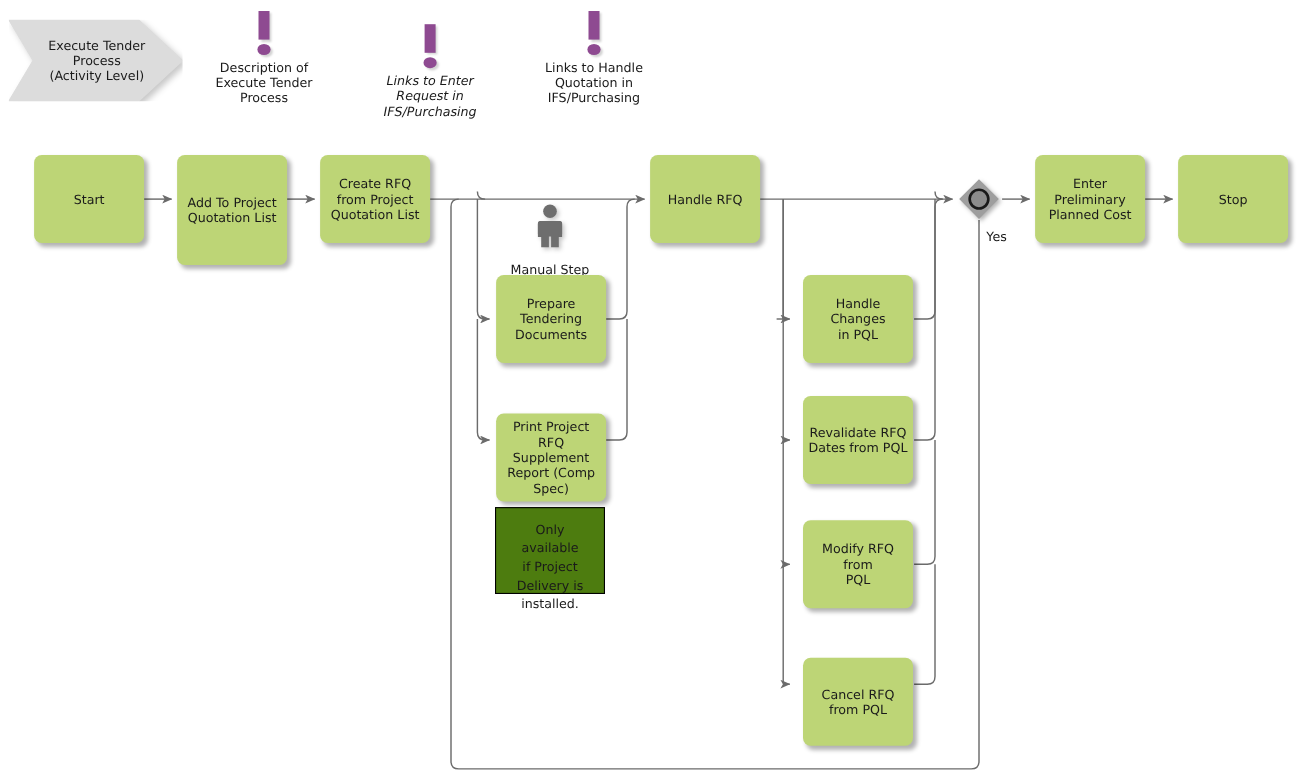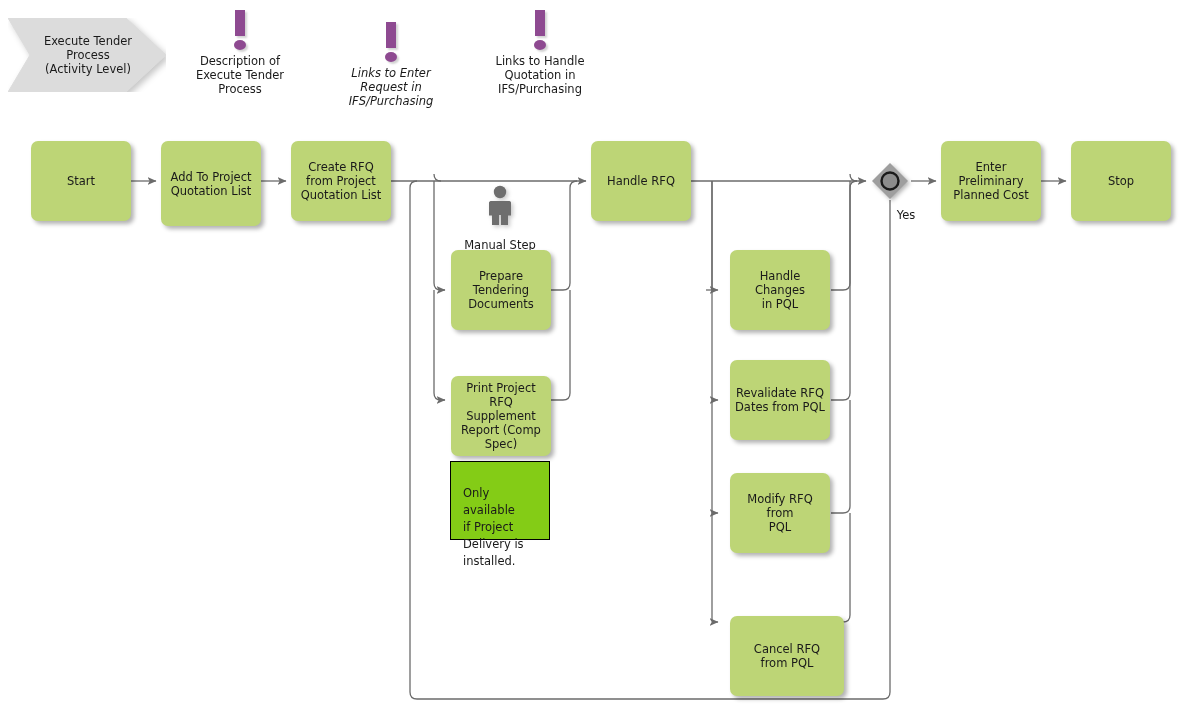--- a/index.html
+++ b/index.html
@@ -105,29 +105,29 @@
     line-height: 14px;
     color: #1a1a1a;
     white-space: pre-line;
     box-sizing: border-box;
     padding: 2px 4px;
   }
 
   
   .note {
     position: absolute;
-    background: #84cc16;
+    background: #4d7c0f;
     border: 1px solid #000000;
     box-sizing: border-box;
     font-size: 11.5px;
     line-height: 17px;
     color: #1a1a1a;
-    padding: 23px 12px;
-    white-space: pre-line;
-    text-align: left;
+    padding: 11px 12px;
+    white-space: pre-line;
+    text-align: center;
   }
 
   
   .actor {
     position: absolute;
     width: 80px;
     text-align: center;
   }
   .actor .figure { height: 42px; }
   .actor .figure svg { filter: drop-shadow(2px 2px 2px rgba(0,0,0,0.22)); }
@@ -237,21 +237,21 @@
       <div class="bar"></div>
         <div class="dot"></div>
     </div>
     <div class="caption">Links to Handle
 Quotation in
 IFS/Purchasing</div>
   </div>
 
   <div class="node" style="left:31px; top:141px; width:100px; height:80px;">Start</div>
 
-  <div class="node" style="left:161px; top:141px; width:100px; height:85px;">Add To Project
+  <div class="node" style="left:161px; top:141px; width:100px; height:100px;">Add To Project
 Quotation List</div>
 
   <div class="node" style="left:291px; top:141px; width:100px; height:80px;">Create RFQ
 from Project
 Quotation List</div>
 
   <div class="node" style="left:591px; top:141px; width:100px; height:80px;">Handle RFQ</div>
 
   <div class="node" style="left:941px; top:141px; width:100px; height:80px;">Enter
 Preliminary
@@ -288,21 +288,21 @@
 
   <div class="node" style="left:730px; top:250px; width:100px; height:80px;">Handle Changes
 in PQL</div>
 
   <div class="node" style="left:730px; top:360px; width:100px; height:80px;">Revalidate RFQ
 Dates from PQL</div>
 
   <div class="node" style="left:730px; top:473px; width:100px; height:80px;">Modify RFQ from
 PQL</div>
 
-  <div class="node" style="left:730px; top:616px; width:114px; height:80px;">Cancel RFQ
+  <div class="node" style="left:730px; top:598px; width:100px; height:80px;">Cancel RFQ
 from PQL</div>
 
 
   <div class="decision" style="left:871px; top:162px;">
     <svg width="38" height="38" viewBox="0 0 38 38" xmlns="http://www.w3.org/2000/svg">
       <path d="M19,1 L37,19 L19,37 L1,19 Z" fill="#9e9e9e"></path>
       <circle cx="19" cy="19" r="8.5" fill="#8c8c8c" stroke="#1a1a1a" stroke-width="2.4"></circle>
     </svg>
   </div>
 

